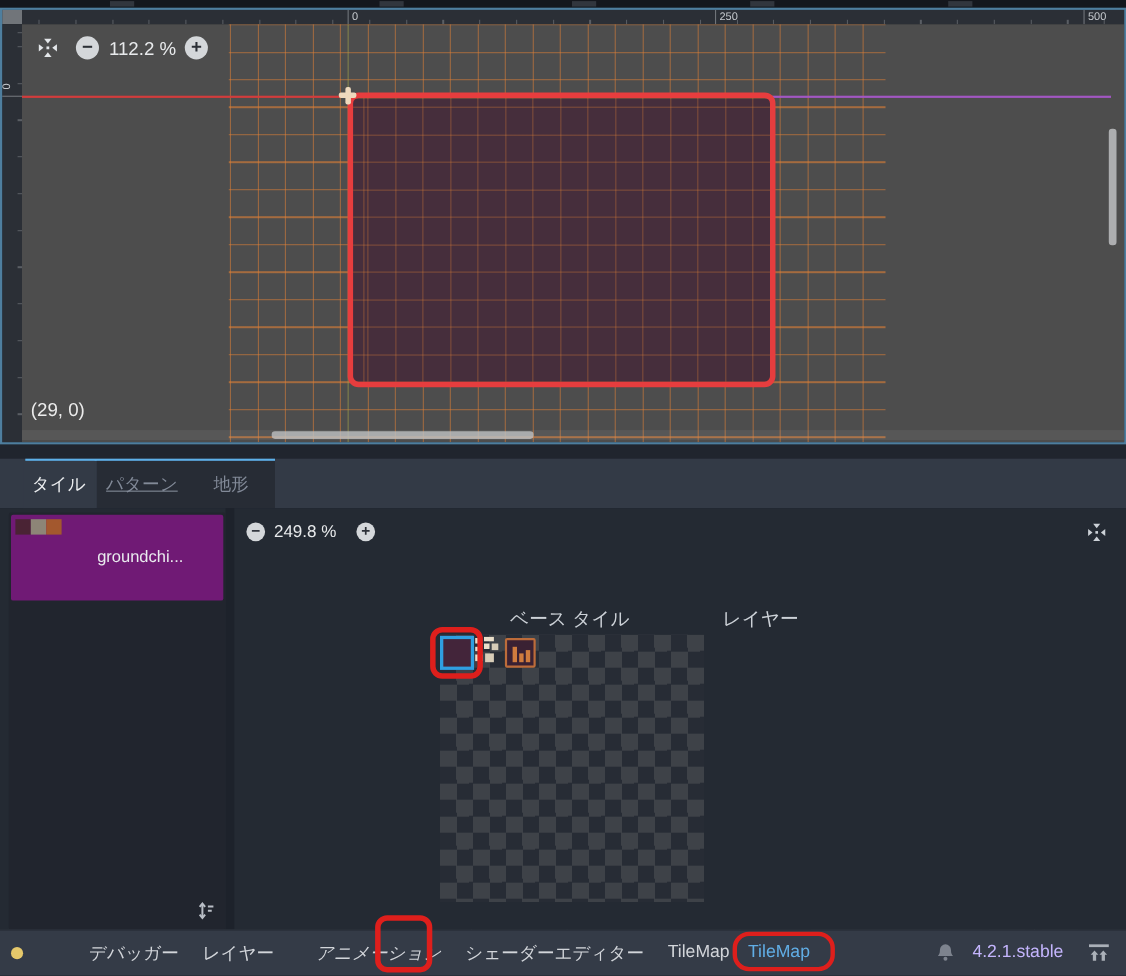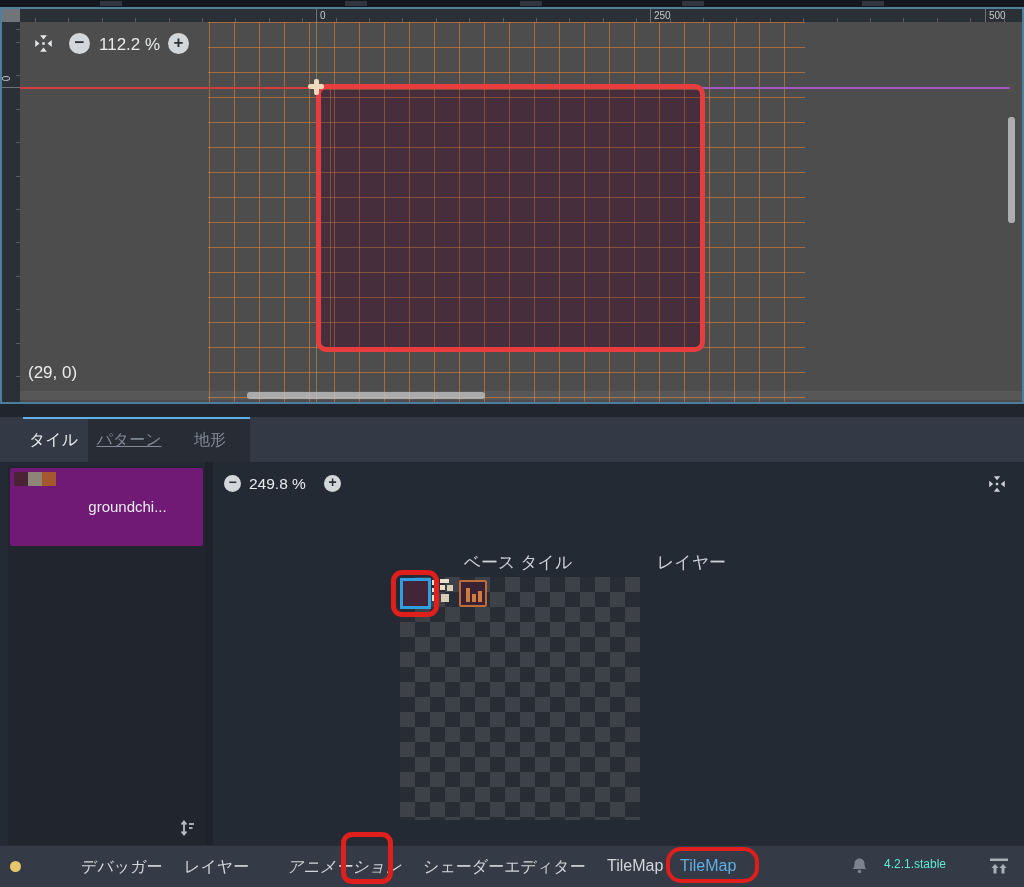--- a/index.html
+++ b/index.html
@@ -81,21 +81,21 @@
   .minirect { position:absolute; background:#eadfca; }
 
   
   .annot { border:5px solid #de1f1c; border-radius:11px; z-index:60; pointer-events:none; }
 
   
   #statusbar { left:0; top:845px; width:1024px; height:42px; background:#343b47; border-top:1px solid #272c35; }
   .sb-item { top:11px; font-size:16px; color:#d2d5da; }
   .sb-item.active { color:#61aee6; }
   .sb-dot { left:10px; top:15px; width:11px; height:11px; border-radius:50%; background:#e5c86b; }
-  .sb-version { color:#5eead4; font-size:12px; }
+  .sb-version { color:#c4b5fd; font-size:16px; }
   svg { display:block; }
 </style>
 </head>
 <body>
 
 <div id="stage">
 
   <div id="viewport" class="abs">
     <div class="abs topstrip-mark" style="left:100px;width:22px;"></div>
     <div class="abs topstrip-mark" style="left:345px;width:22px;"></div>

